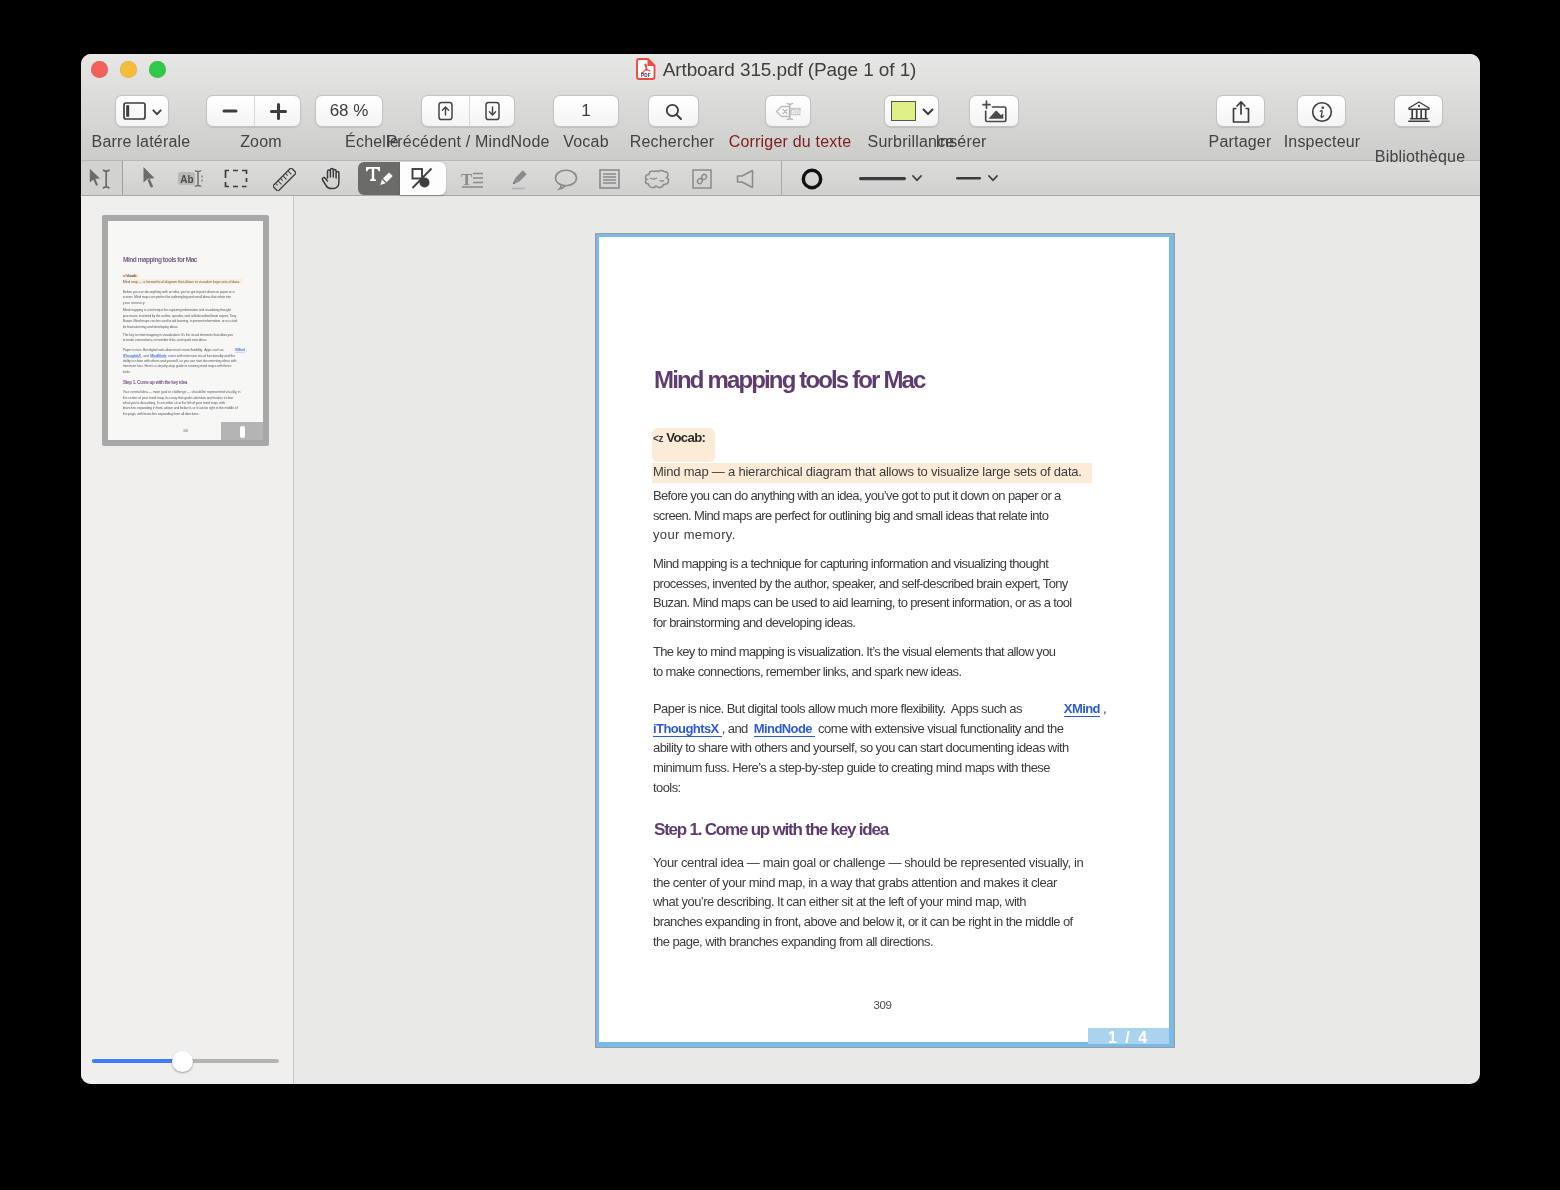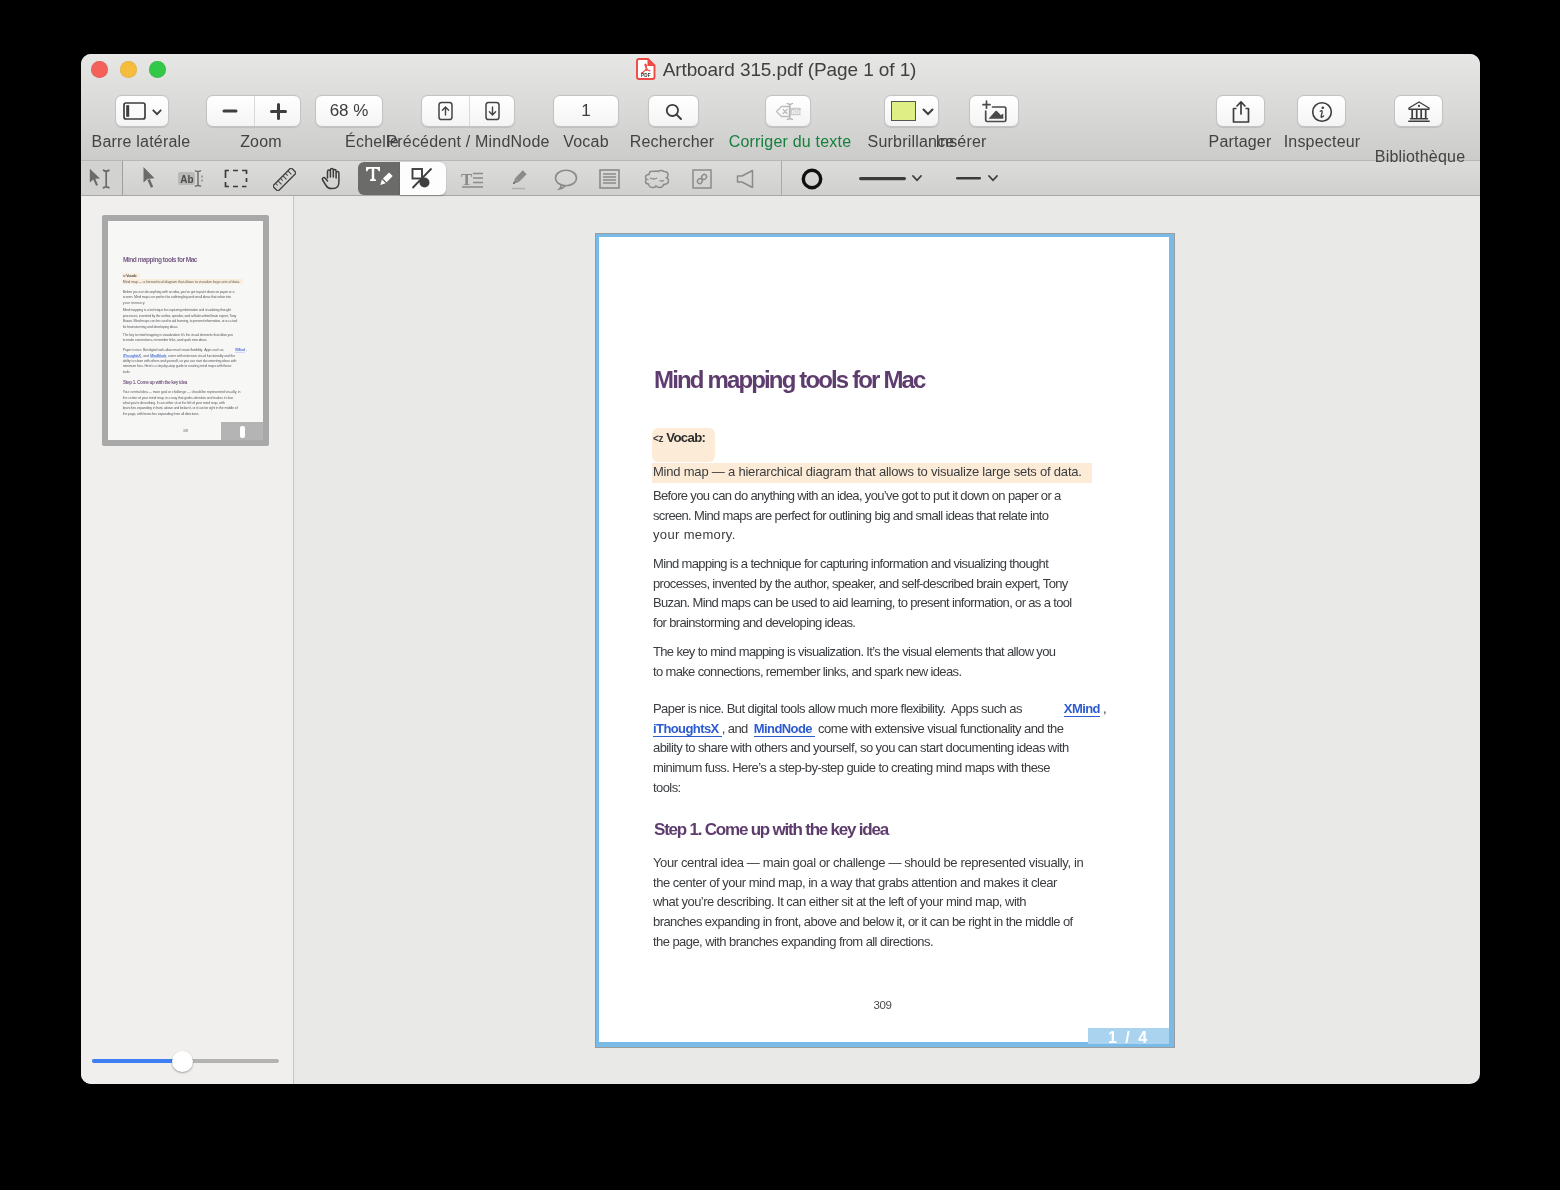--- a/index.html
+++ b/index.html
@@ -5,21 +5,21 @@
 * { margin:0; padding:0; box-sizing:border-box; }
 html,body { width:1560px; height:1190px; background:#000; font-family:"Liberation Sans",sans-serif; overflow:hidden; }
 #win { position:absolute; left:81px; top:54px; width:1399px; height:1030px; border-radius:10px; overflow:hidden; background:#e9e9e8; }
 
 #chrome { position:absolute; left:0; top:0; width:1399px; height:106px; background:linear-gradient(#e7e7e6,#cccccb); }
 #markupbar { position:absolute; left:0; top:106px; width:1399px; height:36px; background:linear-gradient(#dcdcdb,#d0d0cf); border-top:1px solid #b7b7b6; border-bottom:1px solid #a8a8a7; }
 .tl { position:absolute; width:17px; height:17px; border-radius:50%; box-shadow:inset 0 0 1px rgba(0,0,0,0.25); }
 #title { position:absolute; top:4px; left:-5px; width:1399px; text-align:center; font-size:19px; color:#404040; letter-spacing:-0.1px; }
 .btn { position:absolute; top:41px; height:32px; background:linear-gradient(#ffffff,#f4f4f4); border:1px solid #c3c3c3; border-radius:7px; box-shadow:0 0.5px 1px rgba(0,0,0,0.1); }
 .lbl { position:absolute; top:79px; font-size:16px; letter-spacing:0.2px; color:#434343; text-align:center; white-space:nowrap; }
-.lbl.dis { color:#15803d; }
+.lbl.dis { color:#7f1d1d; }
 .segdiv { position:absolute; top:0; bottom:0; width:1px; background:#d9d9d9; }
 .bicon { position:absolute; }
 .mi { position:absolute; }
 
 #sidebar { position:absolute; left:0; top:142px; width:213px; height:888px; background:#f0efee; border-right:1px solid #c6c6c5; }
 #thumbframe { position:absolute; left:21px; top:161px; width:167px; height:231px; background:#a8a8a8; border-radius:2px; }
 #thumbpage { position:absolute; left:6px; top:6px; width:155px; height:219px; background:#f7f7f6; overflow:hidden; }
 #thumbbox { position:absolute; right:0px; bottom:-2px; width:42px; height:20px; background:#b4b4b4; }
 #thumbbar { position:absolute; left:19px; top:4px; width:5px; height:12px; background:#fff; border-radius:2px; }
 

